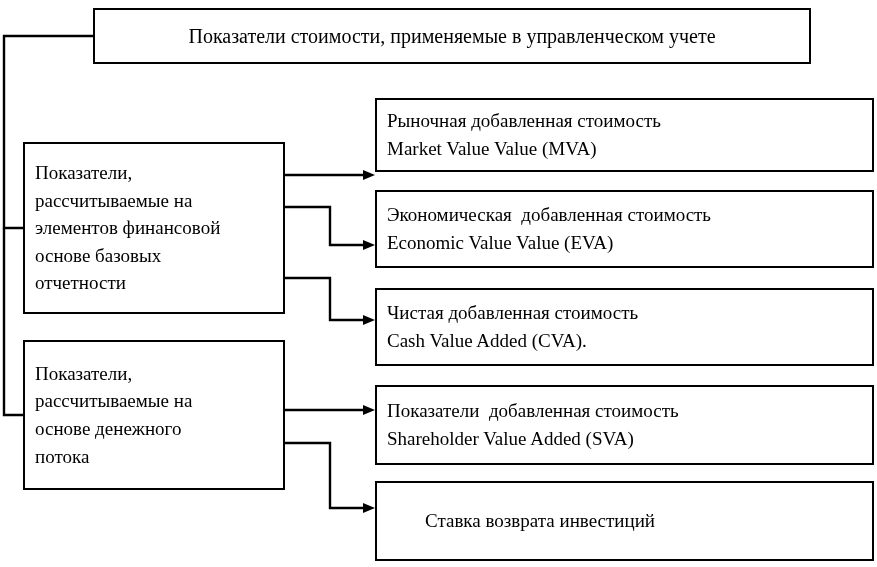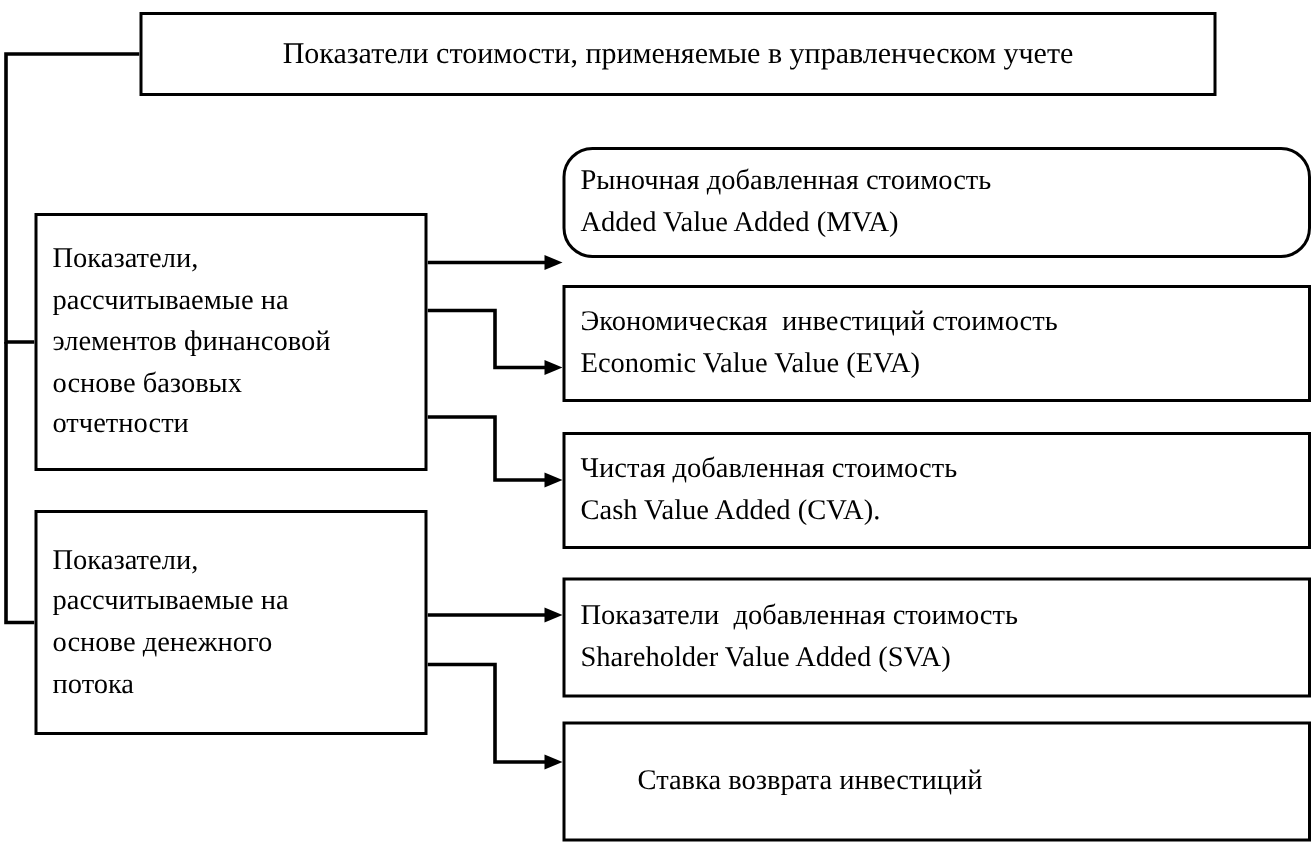--- a/index.html
+++ b/index.html
@@ -50,21 +50,21 @@
     width: 262px;
     height: 172px;
   }
   #cat-2 {
     left: 23px;
     top: 340px;
     width: 262px;
     height: 150px;
   }
   
-  #metric-1 { left: 375px; top: 98px;  width: 499px; height: 74px; border-radius: 20px; }
+  #metric-1 { left: 375px; top: 98px;  width: 499px; height: 74px; }
   #metric-2 { left: 375px; top: 190px; width: 499px; height: 78px; }
   #metric-3 { left: 375px; top: 288px; width: 499px; height: 78px; }
   #metric-4 { left: 375px; top: 385px; width: 499px; height: 80px; }
   #metric-5 { left: 375px; top: 481px; width: 499px; height: 80px; padding-left: 48px; }
 
   svg.connectors {
     position: absolute;
     left: 0;
     top: 0;
     width: 877px;
@@ -117,25 +117,25 @@
 
   <div class="box" id="cat-2">
     <div class="line">Показатели,</div>
     <div class="line">рассчитываемые на</div>
     <div class="line">основе денежного</div>
     <div class="line">потока</div>
   </div>
 
   <div class="box" id="metric-1">
     <div class="line">Рыночная добавленная стоимость</div>
-    <div class="line">Added Value Added (MVA)</div>
+    <div class="line">Market Value Value (MVA)</div>
   </div>
 
   <div class="box" id="metric-2">
-    <div class="line">Экономическая  инвестиций стоимость</div>
+    <div class="line">Экономическая  добавленная стоимость</div>
     <div class="line">Economic Value Value (EVA)</div>
   </div>
 
   <div class="box" id="metric-3">
     <div class="line">Чистая добавленная стоимость</div>
     <div class="line">Cash Value Added (CVA).</div>
   </div>
 
   <div class="box" id="metric-4">
     <div class="line">Показатели  добавленная стоимость</div>

